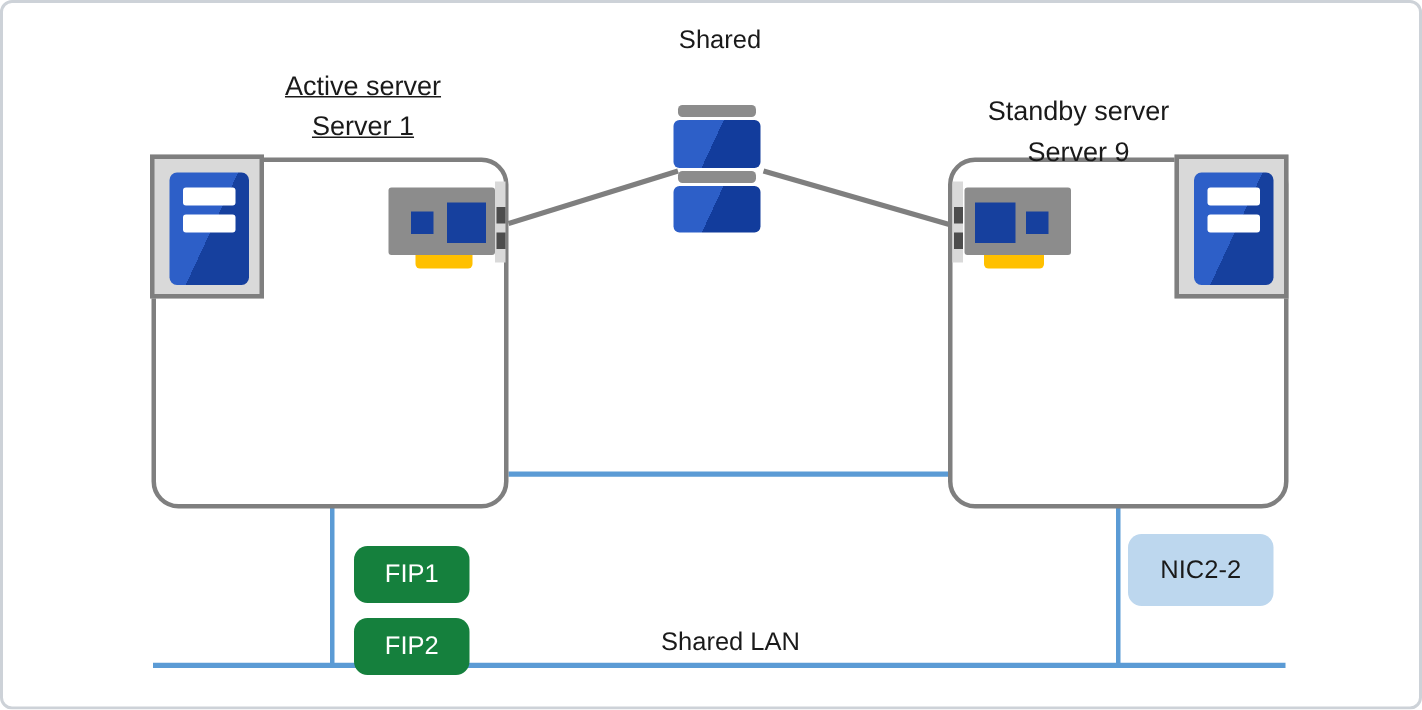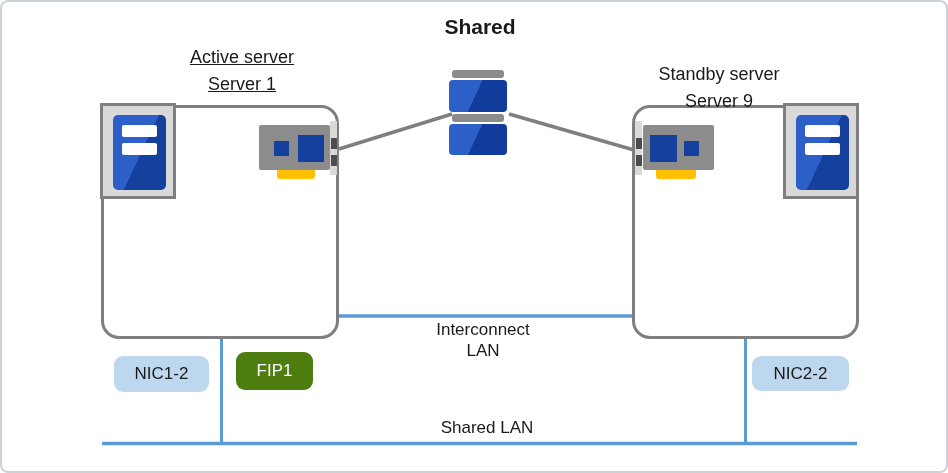--- a/index.html
+++ b/index.html
@@ -30,21 +30,21 @@
   .caption {
     position: absolute;
     text-align: center;
     font-size: 18px;
     line-height: 27px;
     z-index: 4;
     white-space: nowrap;
   }
   #active-label  { left: 140px; top: 42px;  width: 200px; text-decoration: underline; }
   #standby-label { left: 617px; top: 59px;  width: 200px; }
-  #shared-disk-label { left: 398px; top: 13px; width: 160px; font-size: 21px; line-height: 23px; font-weight: bold; }
+  #shared-disk-label { left: 398px; top: 13px; width: 160px; font-size: 17px; line-height: 23px; }
   #interconnect-label { left: 381px; top: 317px; width: 200px; font-size: 17px; line-height: 21px; }
   #public-label { left: 395px; top: 416px; width: 180px; font-size: 17px; line-height: 20px; }
 
   
   .tower-frame {
     position: absolute;
     width: 76px; height: 96px;
     background: #d9d9d9;
     border: 3px solid #7f7f7f;
     z-index: 3;
@@ -105,25 +105,25 @@
 
   
   .badge {
     position: absolute;
     display: flex; align-items: center; justify-content: center;
     border-radius: 9px;
     font-size: 17px;
     z-index: 4;
   }
   .badge.light { background: #bdd7ee; color: #1a1a1a; }
-  .badge.solid { background: #4d7c0f; color: #ffffff; }
+  .badge.solid { background: #15803d; color: #ffffff; margin-top: 12px; }
   #badge-nic1-1 { left: 343px; top: 273px; width: 104px; height: 35px; }
   #badge-nic2-1 { left: 527px; top: 273px; width: 98px;  height: 35px; }
   #badge-nic1-2 { left: 112px; top: 354px; width: 95px;  height: 36px; }
-  #badge-nic2-2 { left: 750px; top: 354px; width: 97px;  height: 35px; }
+  #badge-nic2-2 { left: 750px; top: 354px; width: 97px;  height: 48px; }
   #badge-fip1   { left: 234px; top: 350px; width: 77px;  height: 38px; }
   #badge-fip2   { left: 234px; top: 398px; width: 77px;  height: 38px; }
 </style>
 </head>
 <body>
 
 <div id="stage">
 
   <svg class="wires">
     <line x1="337" y1="147" x2="450" y2="112" stroke="#7f7f7f" stroke-width="3.5"></line>
@@ -141,24 +141,20 @@
     <div>Active server</div>
     <div>Server 1</div>
   </div>
   <div id="standby-label" class="caption">
     <div>Standby server</div>
     <div>Server 9</div>
   </div>
   <div id="shared-disk-label" class="caption">
     <div>Shared</div>
   </div>
-  <div id="interconnect-label" class="caption">
-    <div>Interconnect</div>
-    <div>LAN</div>
-  </div>
   <div id="public-label" class="caption">
     <div>Shared LAN</div>
   </div>
 
   <div id="tower1" class="tower-frame">
     <div class="tower-body">
       <div class="tower-slot s1"></div>
       <div class="tower-slot s2"></div>
     </div>
   </div>
@@ -188,17 +184,17 @@
     <div class="edge"></div>
   </div>
 
   <div id="disk">
     <div class="cap c1"></div>
     <div class="unit u1"></div>
     <div class="cap c2"></div>
     <div class="unit u2"></div>
   </div>
 
-  <div id="badge-nic1-2" class="badge light">NIC1-2</div>
   <div id="badge-nic2-2" class="badge light">NIC2-2</div>
   <div id="badge-fip1" class="badge solid">FIP1</div>
+  <div id="badge-fip2" class="badge solid">FIP2</div>
 
 </div>
 
 </body></html>

